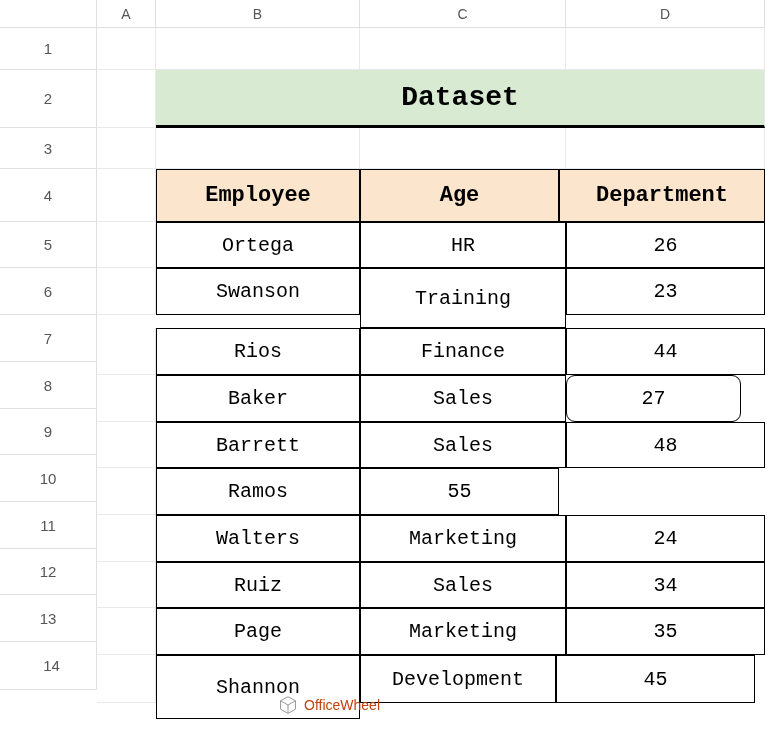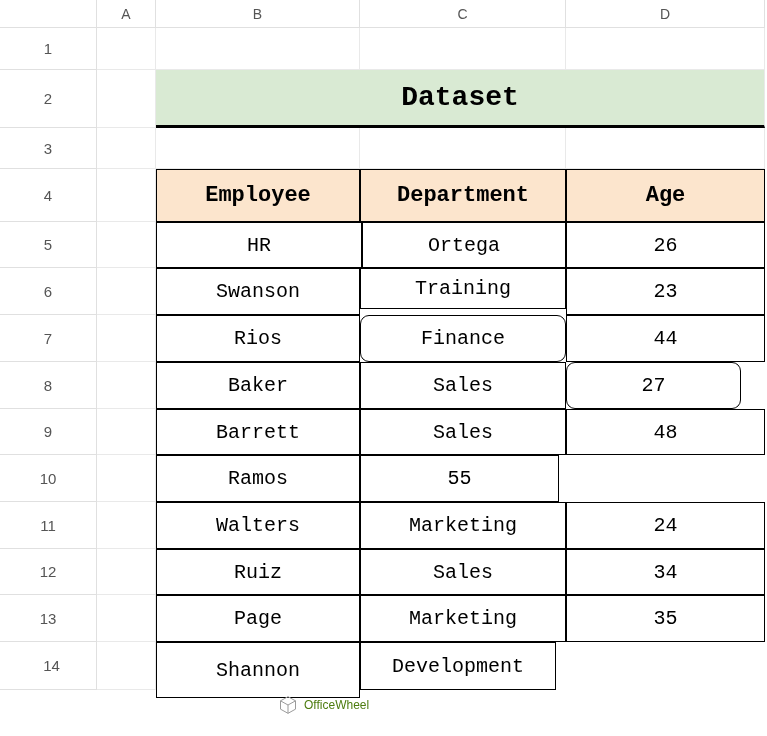--- a/index.html
+++ b/index.html
@@ -95,22 +95,22 @@
     font-size: 20px;
     color: #000;
   }
   .watermark {
     position: absolute;
     left: 278px;
     top: 695px;
     display: flex;
     align-items: center;
     gap: 6px;
-    color: #4d7c0f;
-    font-size: 12px;
+    color: #c2410c;
+    font-size: 14px;
     pointer-events: none;
   }
   .watermark-logo {
     width: 20px; height: 20px;
   }
 </style>
 </head>
 <body>
 
 <div class="sheet">
@@ -153,39 +153,39 @@
       </div>
       <div class="grid-row">
         <div class="cell" style="width: 59px; height: 41px;"></div>
         <div class="cell" style="width: 204px; height: 41px;"></div>
         <div class="cell" style="width: 206px; height: 41px;"></div>
         <div class="cell" style="width: 199px; height: 41px;"></div>
       </div>
       <div class="grid-row">
         <div class="cell" style="width: 59px; height: 53px;"></div>
         <div class="cell tbl-header" style="width: 204px; height: 53px;">Employee</div>
+        <div class="cell tbl-header" style="width: 199px; height: 53px;">Age</div>
         <div class="cell tbl-header" style="width: 206px; height: 53px;">Department</div>
-        <div class="cell tbl-header" style="width: 199px; height: 53px;">Age</div>
       </div>
       <div class="grid-row">
         <div class="cell" style="width: 59px; height: 46px;"></div>
+        <div class="cell tbl-cell" style="width: 204px; height: 46px;">Ortega</div>
         <div class="cell tbl-cell" style="width: 206px; height: 46px;">HR</div>
-        <div class="cell tbl-cell" style="width: 204px; height: 46px;">Ortega</div>
         <div class="cell tbl-cell" style="width: 199px; height: 46px;">26</div>
       </div>
       <div class="grid-row">
         <div class="cell" style="width: 59px; height: 47px;"></div>
         <div class="cell tbl-cell" style="width: 204px; height: 47px;">Swanson</div>
-        <div class="cell tbl-cell" style="width: 206px; height: 41px;">Training</div>
+        <div class="cell tbl-cell" style="width: 206px; height: 60px;">Training</div>
         <div class="cell tbl-cell" style="width: 199px; height: 47px;">23</div>
       </div>
       <div class="grid-row">
         <div class="cell" style="width: 59px; height: 47px;"></div>
         <div class="cell tbl-cell" style="width: 204px; height: 47px;">Rios</div>
-        <div class="cell tbl-cell" style="width: 206px; height: 47px; border-radius: 9px;">Finance</div>
+        <div class="cell tbl-cell" style="width: 206px; height: 47px;">Finance</div>
         <div class="cell tbl-cell" style="width: 199px; height: 47px;">44</div>
       </div>
       <div class="grid-row">
         <div class="cell" style="width: 59px; height: 47px;"></div>
         <div class="cell tbl-cell" style="width: 204px; height: 47px;">Baker</div>
         <div class="cell tbl-cell" style="width: 206px; height: 47px;">Sales</div>
         <div class="cell tbl-cell" style="width: 175px; height: 47px; border-radius: 9px;">27</div>
       </div>
       <div class="grid-row">
         <div class="cell" style="width: 59px; height: 46px;"></div>
@@ -211,22 +211,23 @@
         <div class="cell tbl-cell" style="width: 199px; height: 46px;">34</div>
       </div>
       <div class="grid-row">
         <div class="cell" style="width: 59px; height: 47px;"></div>
         <div class="cell tbl-cell" style="width: 204px; height: 47px;">Page</div>
         <div class="cell tbl-cell" style="width: 206px; height: 47px;">Marketing</div>
         <div class="cell tbl-cell" style="width: 199px; height: 47px;">35</div>
       </div>
       <div class="grid-row">
         <div class="cell" style="width: 59px; height: 48px;"></div>
-        <div class="cell tbl-cell" style="width: 204px; height: 56px;">Shannon</div>
+        <div class="cell tbl-cell" style="width: 204px; height: 64px;">Shannon</div>
         <div class="cell tbl-cell" style="width: 196px; height: 48px; text-align: right;">Development</div>
+        <div class="cell tbl-cell" style="width: 199px; height: 48px;">45</div>
       </div>
     </div>
 
   <div class="watermark">
     <svg class="watermark-logo" viewBox="0 0 24 24" fill="none" stroke="#9b9b9b" stroke-width="1.2">
       <polygon points="12,2 21,7 21,17 12,22 3,17 3,7"></polygon>
       <polyline points="3,7 12,12 21,7"></polyline>
       <line x1="12" y1="12" x2="12" y2="22"></line>
     </svg>
     <span>OfficeWheel</span>

